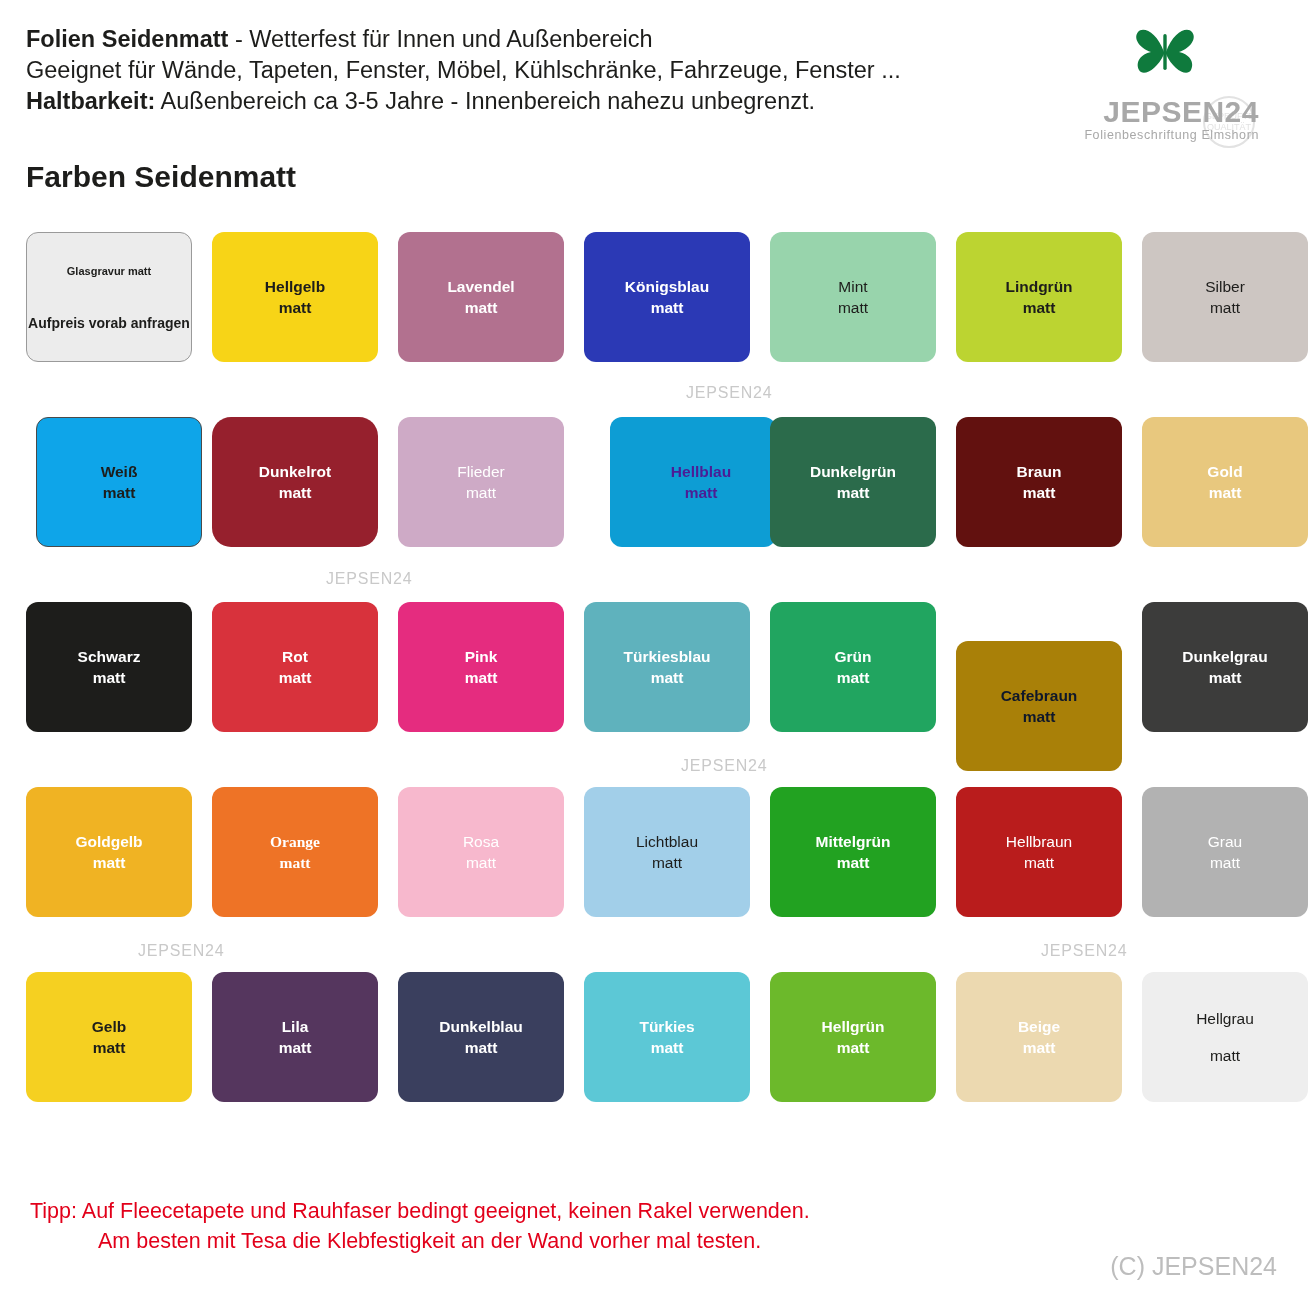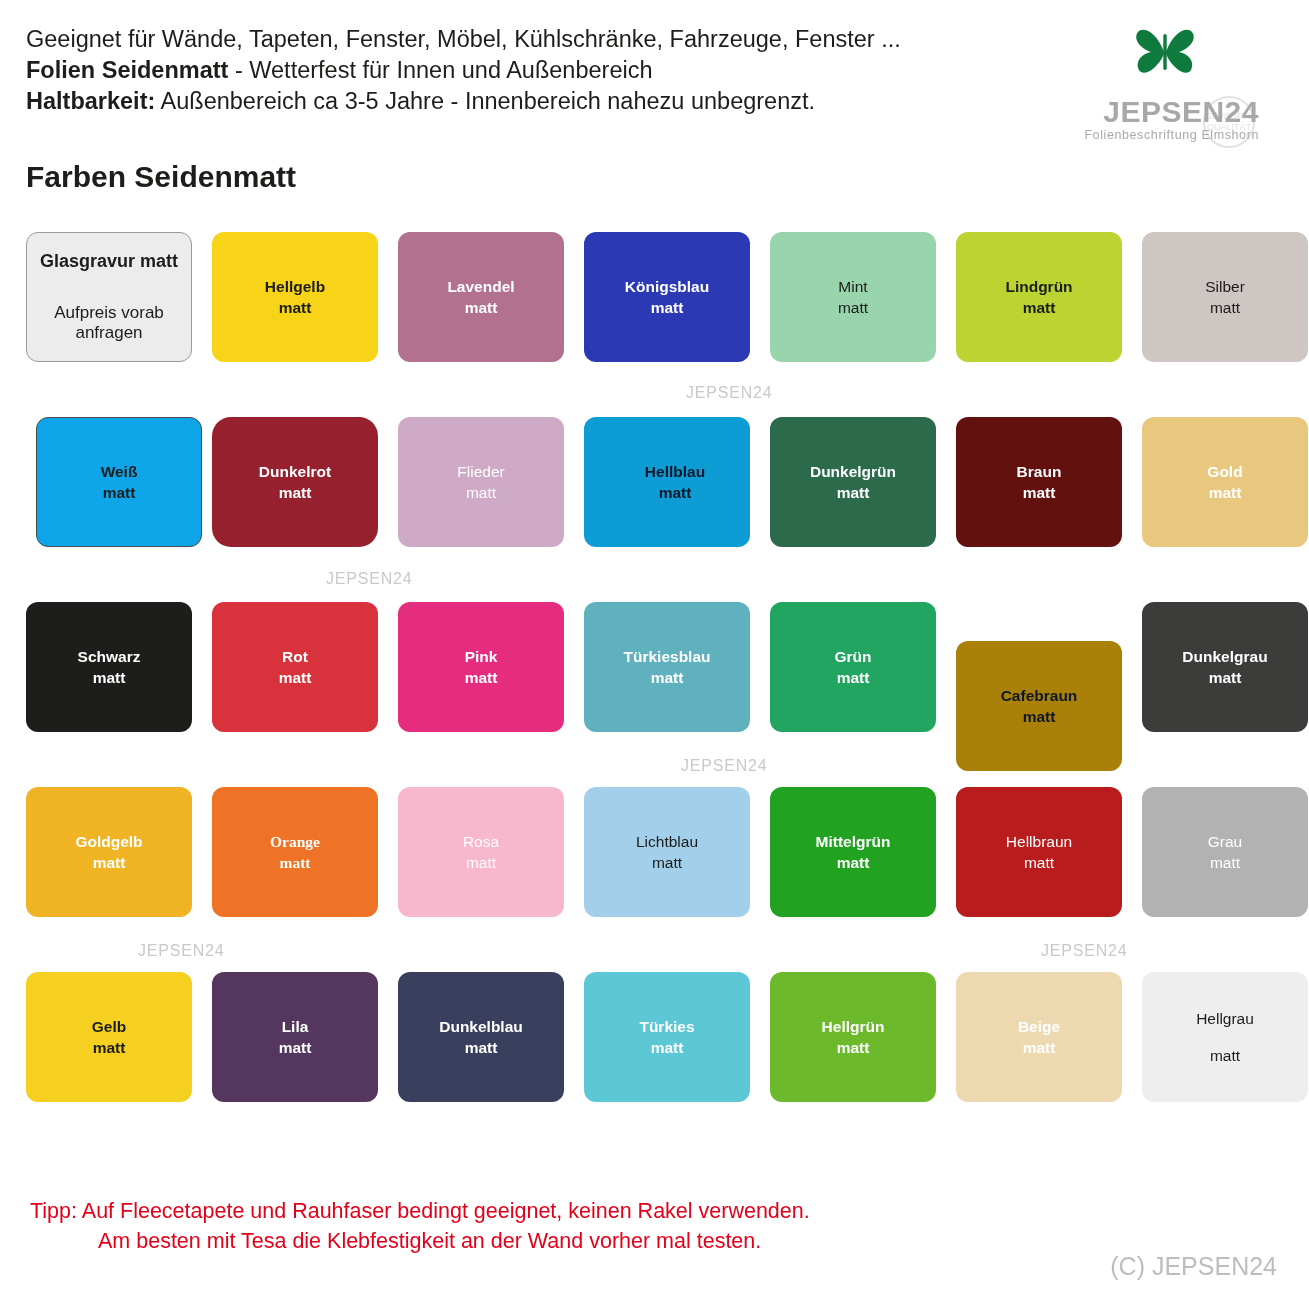--- a/index.html
+++ b/index.html
@@ -117,27 +117,27 @@
     font-size: 15.5px;
     font-weight: bold;
     line-height: 21px;
   }
   .swatch .sub {
     font-size: 15.5px;
     font-weight: bold;
     line-height: 21px;
   }
   .swatch.special .name {
-    font-size: 18px;
+    font-size: 11px;
     font-weight: bold;
     line-height: 20px;
   }
   .swatch.special .sub {
-    font-size: 17px;
-    font-weight: normal;
+    font-size: 14px;
+    font-weight: bold;
     line-height: 20px;
     margin-top: 32px;
   }
   .swatch.thin .name,
   .swatch.thin .sub {
     font-weight: normal;
   }
 
   
   .wm {
@@ -166,24 +166,24 @@
     right: 32px;
     bottom: 18px;
     color: #bdbdbd;
     font-size: 25px;
   }
 </style>
 </head>
 <body>
 
 <div class="header">
-  <div class="header-line">Geeignet für Wände, Tapeten, Fenster, Möbel, Kühlschränke, Fahrzeuge, Fenster ...</div>
   <div class="header-line">
     <span class="bold">Folien Seidenmatt</span><span> - Wetterfest für Innen und Außenbereich</span>
   </div>
+  <div class="header-line">Geeignet für Wände, Tapeten, Fenster, Möbel, Kühlschränke, Fahrzeuge, Fenster ...</div>
   <div class="header-line">
     <span class="bold">Haltbarkeit:</span><span> Außenbereich ca 3-5 Jahre - Innenbereich nahezu unbegrenzt.</span>
   </div>
 </div>
 
 <div class="logo-area">
   <span class="butterfly">
     <svg width="64" height="60" viewBox="0 0 64 60" aria-hidden="true">
       <g fill="#0f7a3d">
         <path d="M31 30 C24 10, 10 4, 5 10 C0 16, 6 26, 18 30 C8 32, 2 40, 6 48 C10 55, 24 48, 31 32 Z"></path>
@@ -238,21 +238,21 @@
         <div class="sub">matt</div>
       </div>
       <div class="swatch" style="left: 186px; background: rgb(150, 32, 45); color: rgb(255, 255, 255); border-radius: 19px;">
         <div class="name">Dunkelrot</div>
         <div class="sub">matt</div>
       </div>
       <div class="swatch thin" style="left: 372px; background: rgb(206, 170, 198); color: rgb(255, 255, 255);">
         <div class="name">Flieder</div>
         <div class="sub">matt</div>
       </div>
-      <div class="swatch" style="left: 558px; background: rgb(13, 157, 212); color: #0f172a; padding-left: 16px;">
+      <div class="swatch" style="left: 584px; background: rgb(13, 157, 212); color: #4c1d95; padding-left: 16px;">
         <div class="name">Hellblau</div>
         <div class="sub">matt</div>
       </div>
       <div class="swatch" style="left: 744px; background: rgb(43, 107, 75); color: rgb(255, 255, 255);">
         <div class="name">Dunkelgrün</div>
         <div class="sub">matt</div>
       </div>
       <div class="swatch" style="left: 930px; background: rgb(98, 17, 15); color: rgb(255, 255, 255);">
         <div class="name">Braun</div>
         <div class="sub">matt</div>

